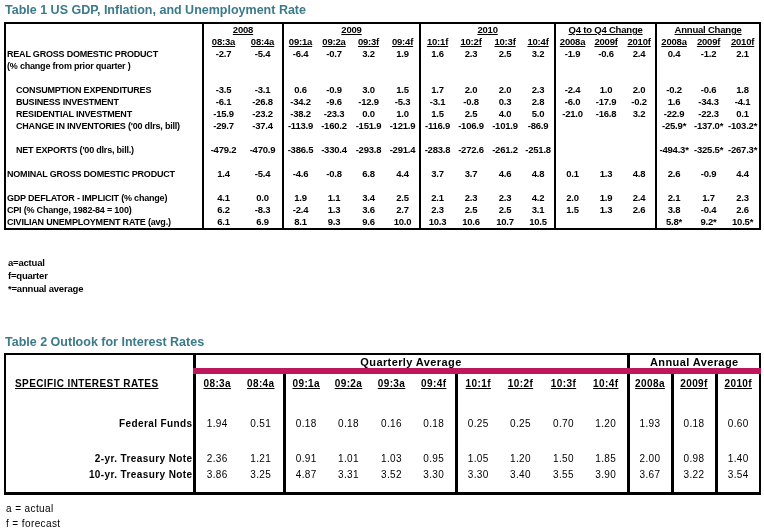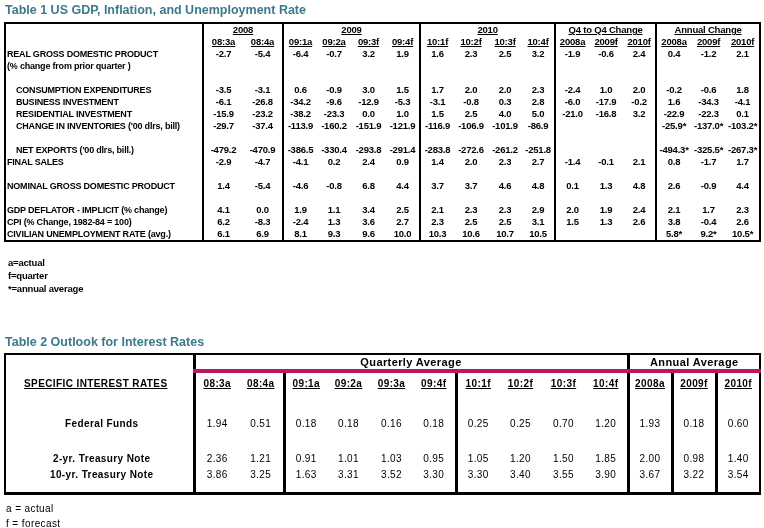--- a/index.html
+++ b/index.html
@@ -38,26 +38,26 @@
   
   #t2 {
     position:absolute; left:4px; top:353px; width:756px;
     border-collapse:collapse; table-layout:fixed;
     border:2px solid #000; border-bottom-width:3px;
   }
   #t2 th, #t2 td {
     padding:0; white-space:nowrap; font-size:10px;
     letter-spacing:0.4px; text-align:center; vertical-align:middle;
   }
-  #t2 th.sup { font-size:11px; font-weight:bold; height:17px; border-bottom:4px solid #be185d; }
+  #t2 th.sup { font-size:11px; font-weight:bold; height:17px; border-bottom:6px solid #be185d; }
   #t2 th.nob { border-bottom:none; }
   #t2 th.colh { height:20px; vertical-align:bottom; font-weight:bold; padding-bottom:2px; }
-  #t2 th.rowhdr { text-align:left; padding-left:18px; font-weight:bold; vertical-align:bottom; padding-bottom:2px; }
+  #t2 th.rowhdr { text-align:left; padding-left:9px; font-weight:bold; vertical-align:bottom; padding-bottom:2px; }
   #t2 .u { text-decoration:underline; }
-  #t2 td.lblc { text-align:center; padding-left:5px; font-weight:bold; }
+  #t2 td.lblc { text-align:right; padding-left:5px; font-weight:bold; }
   #t2 td.val { font-weight:normal; }
   #t2 .dl { border-left:3px solid #000; }
 
   
   #fn1 {
     position:absolute; left:8px; top:256px;
     font-size:9.5px; font-weight:bold; line-height:13px; letter-spacing:-0.2px;
   }
   #fn2 {
     position:absolute; left:6px; top:501px;
@@ -277,41 +277,20 @@
         <td>-272.6</td>
         <td>-261.2</td>
         <td>-251.8</td>
         <td class="dl"></td>
         <td></td>
         <td></td>
         <td class="dl">-494.3*</td>
         <td>-325.5*</td>
         <td>-267.3*</td>
       </tr>
-      <tr class="dr">
-        <td class="lblc">
-          <div>FINAL SALES</div>
-        </td>
-        <td class="dl">-2.9</td>
-        <td>-4.7</td>
-        <td class="dl">-4.1</td>
-        <td>0.2</td>
-        <td>2.4</td>
-        <td>0.9</td>
-        <td class="dl">1.4</td>
-        <td>2.0</td>
-        <td>2.3</td>
-        <td>2.7</td>
-        <td class="dl">-1.4</td>
-        <td>-0.1</td>
-        <td>2.1</td>
-        <td class="dl">0.8</td>
-        <td>-1.7</td>
-        <td>1.7</td>
-      </tr>
       <tr class="sp">
         <td class="lblc"></td>
         <td class="dl"></td>
         <td></td>
         <td class="dl"></td>
         <td></td>
         <td></td>
         <td></td>
         <td class="dl"></td>
         <td></td>
@@ -370,21 +349,21 @@
         </td>
         <td class="dl">4.1</td>
         <td>0.0</td>
         <td class="dl">1.9</td>
         <td>1.1</td>
         <td>3.4</td>
         <td>2.5</td>
         <td class="dl">2.1</td>
         <td>2.3</td>
         <td>2.3</td>
-        <td>2.9</td>
+        <td>4.2</td>
         <td class="dl">2.0</td>
         <td>1.9</td>
         <td>2.4</td>
         <td class="dl">2.1</td>
         <td>1.7</td>
         <td>2.3</td>
       </tr>
       <tr class="dr">
         <td class="lblc">
           <div>CPI (% Change, 1982-84 = 100)</div>
@@ -540,21 +519,21 @@
         <td class="val">1.50</td>
         <td class="val">1.85</td>
         <td class="val dl">2.00</td>
         <td class="val dl">0.98</td>
         <td class="val dl">1.40</td>
       </tr>
       <tr style="height: 16px; margin-left: 8px;">
         <td class="lblc">10-yr. Treasury Note</td>
         <td class="val dl">3.86</td>
         <td class="val">3.25</td>
-        <td class="val dl">1.63</td>
+        <td class="val dl">4.87</td>
         <td class="val">3.31</td>
         <td class="val">3.52</td>
         <td class="val">3.30</td>
         <td class="val dl">3.30</td>
         <td class="val">3.40</td>
         <td class="val">3.55</td>
         <td class="val">3.90</td>
         <td class="val dl">3.67</td>
         <td class="val dl">3.22</td>
         <td class="val dl">3.54</td>

